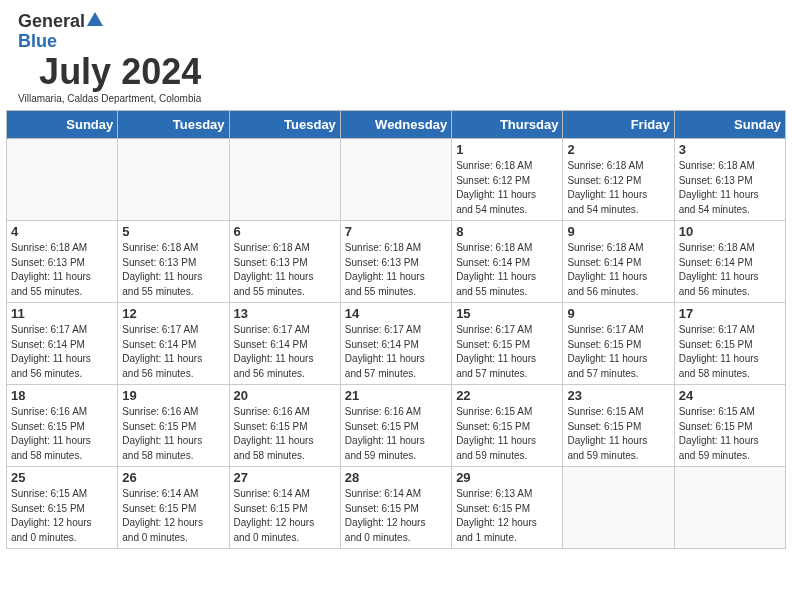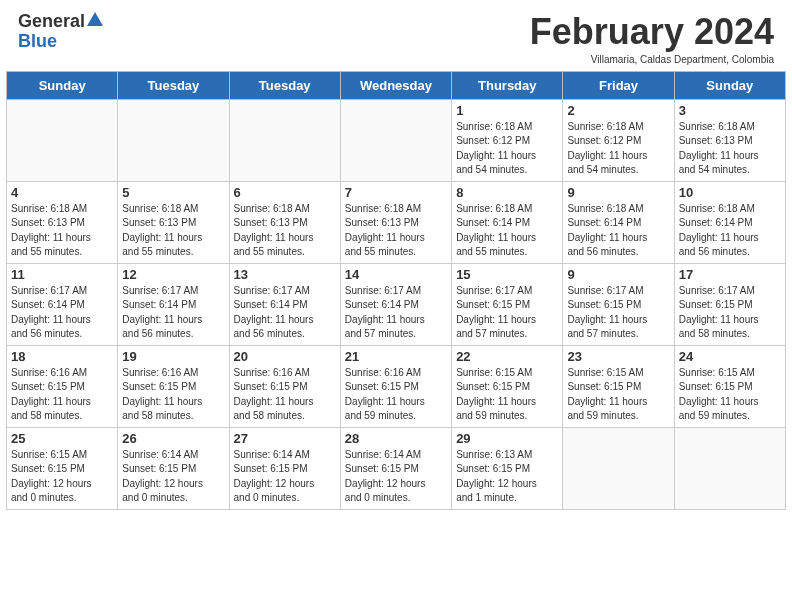--- a/index.html
+++ b/index.html
@@ -8,20 +8,21 @@
       background: #fff;
       width: 792px;
       min-height: 612px;
       overflow: hidden;
     }
     .header {
       display: flex;
       align-items: flex-start;
       justify-content: space-between;
       padding: 12px 18px 6px 18px;
+      flex-direction: column;
     }
     .logo {
       display: flex;
       flex-direction: column;
       align-items: flex-start;
     }
     .logo-general {
       font-size: 18px;
       font-weight: bold;
       color: #333;
@@ -58,21 +59,21 @@
       margin: 0;
       padding: 0 6px 6px 6px;
       table-layout: fixed;
     }
     .calendar th {
       background-color: #2a6db5;
       color: #fff;
       font-size: 13px;
       font-weight: bold;
       padding: 6px 4px;
-      text-align: center;
+      text-align: right;
       border: 1px solid #bbb;
     }
     .calendar td {
       vertical-align: top;
       border: 1px solid #ccc;
       padding: 3px 4px;
       font-size: 10.5px;
       color: #333;
       height: 82px;
       background: #fff;
@@ -107,21 +108,21 @@
         <svg width="16" height="16" viewBox="0 0 16 16">
           <polygon points="0,14 8,0 16,14" fill="#2a6db5"></polygon>
         </svg>
       </span>
     </div>
     <div>
       <span class="logo-blue">Blue</span>
     </div>
   </div>
   <div class="title-section">
-    <div class="title-month">February 2024</div>
+    <div class="title-month">July 2024</div>
     <div class="title-location">Villamaria, Caldas Department, Colombia</div>
   </div>
 </div>
 
 <div class="calendar-wrapper">
   <table class="calendar">
     <thead>
       <tr>
         <th>Sunday</th>
         <th>Tuesday</th>

